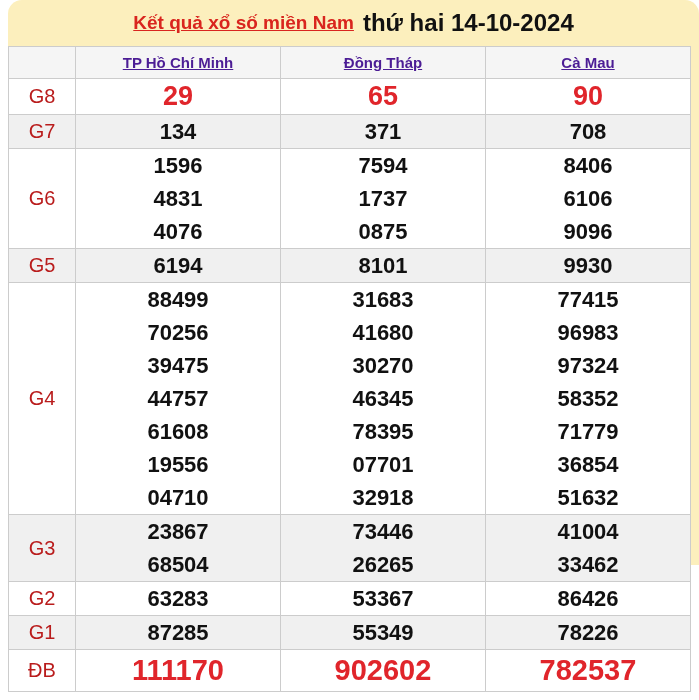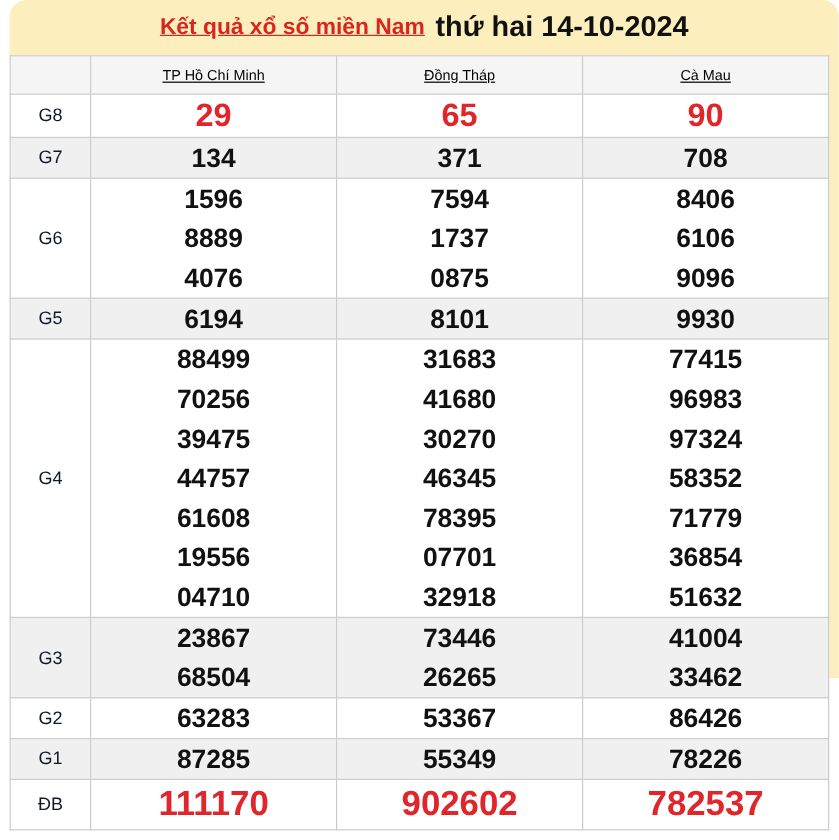--- a/index.html
+++ b/index.html
@@ -43,30 +43,30 @@
     table-layout: fixed;
   }
   table.results th, table.results td {
     border: 1px solid #cccccc;
     text-align: center;
     vertical-align: middle;
     padding: 0;
   }
   thead tr { height: 32px; background: #f5f5f5; }
   thead th a {
-    color: #000000;
-    font-weight: normal;
-    font-size: 12px;
+    color: #4c1d95;
+    font-weight: bold;
+    font-size: 15px;
     text-decoration: underline;
     cursor: pointer;
   }
   .label-cell {
     font-weight: normal;
-    font-size: 15px;
-    color: #0f172a;
+    font-size: 20px;
+    color: #b91c1c;
   }
   .value-cell {
     font-weight: bold;
     font-size: 22px;
     color: #111111;
   }
   .value-cell div { line-height: 33px; }
   tbody tr:nth-child(even) { background: #f0f0f0; }
   tr.row-g8 .value-cell { color: #e0252b; font-size: 27px; }
   tr.row-g8 .value-cell div { line-height: 35px; }
@@ -118,21 +118,21 @@
             <div>371</div>
           </td>
           <td class="value-cell">
             <div>708</div>
           </td>
         </tr>
         <tr>
           <td class="label-cell">G6</td>
           <td class="value-cell">
             <div>1596</div>
-            <div>8889</div>
+            <div>4831</div>
             <div>4076</div>
           </td>
           <td class="value-cell">
             <div>7594</div>
             <div>1737</div>
             <div>0875</div>
           </td>
           <td class="value-cell">
             <div>8406</div>
             <div>6106</div>

